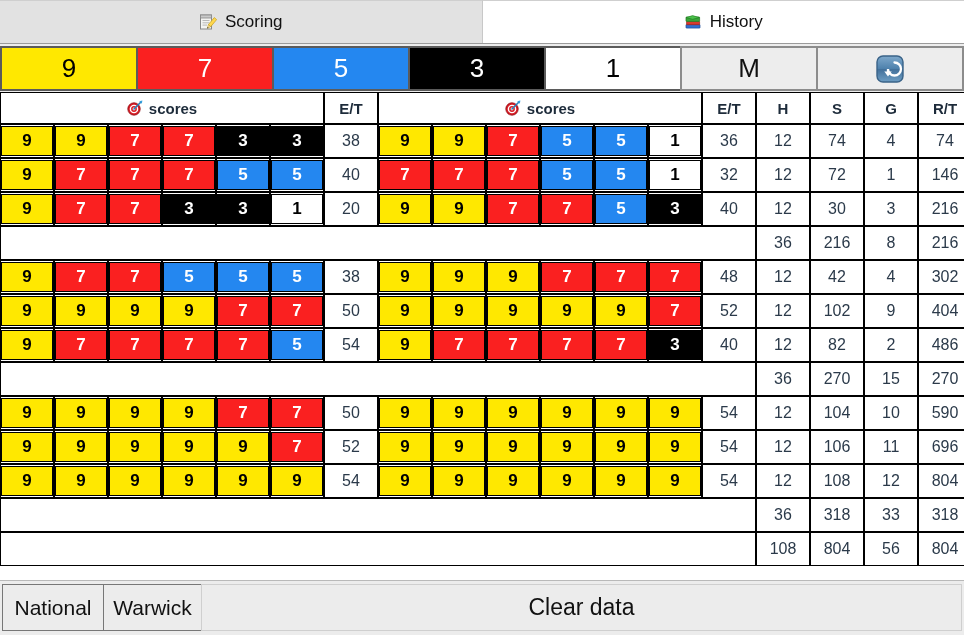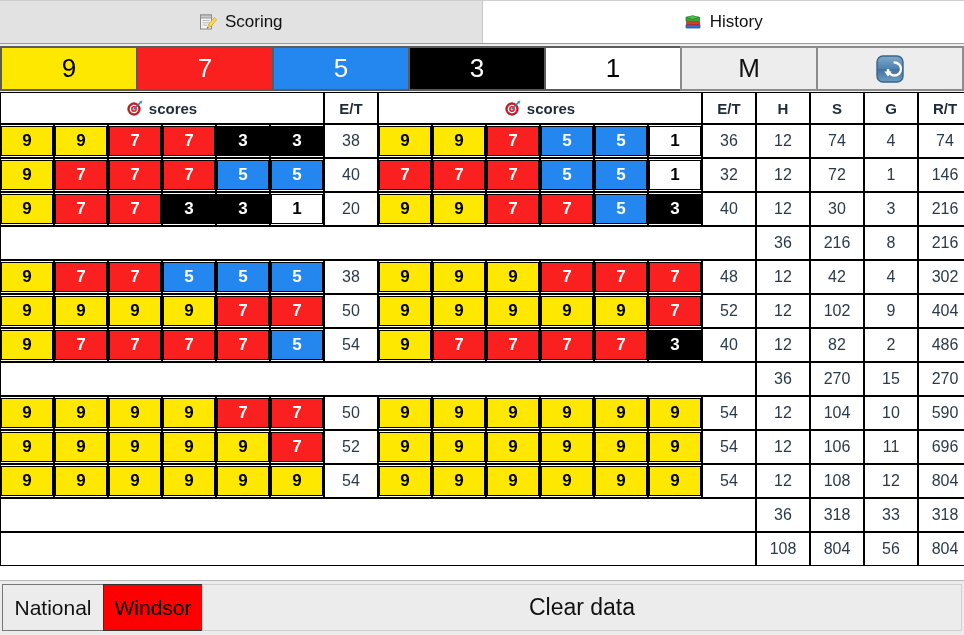--- a/index.html
+++ b/index.html
@@ -664,21 +664,21 @@
             <td class="grand">804</td>
           </tr>
         </tbody>
     </table>
   </div>
 
   <div class="bottombar" id="bottombar">
       <div class="roundbtn" style="flex: 0 0 102px;">
         <span>National</span>
       </div>
-      <div class="roundbtn selected" style="flex: 0 0 100px;">
-        <span>Windsor</span>
+      <div class="roundbtn" style="flex: 0 0 99px;">
+        <span>Warwick</span>
       </div>
       <div class="cleardata">
         <span>Clear data</span>
       </div>
     </div>
 
 </div>
 
 </body></html>

